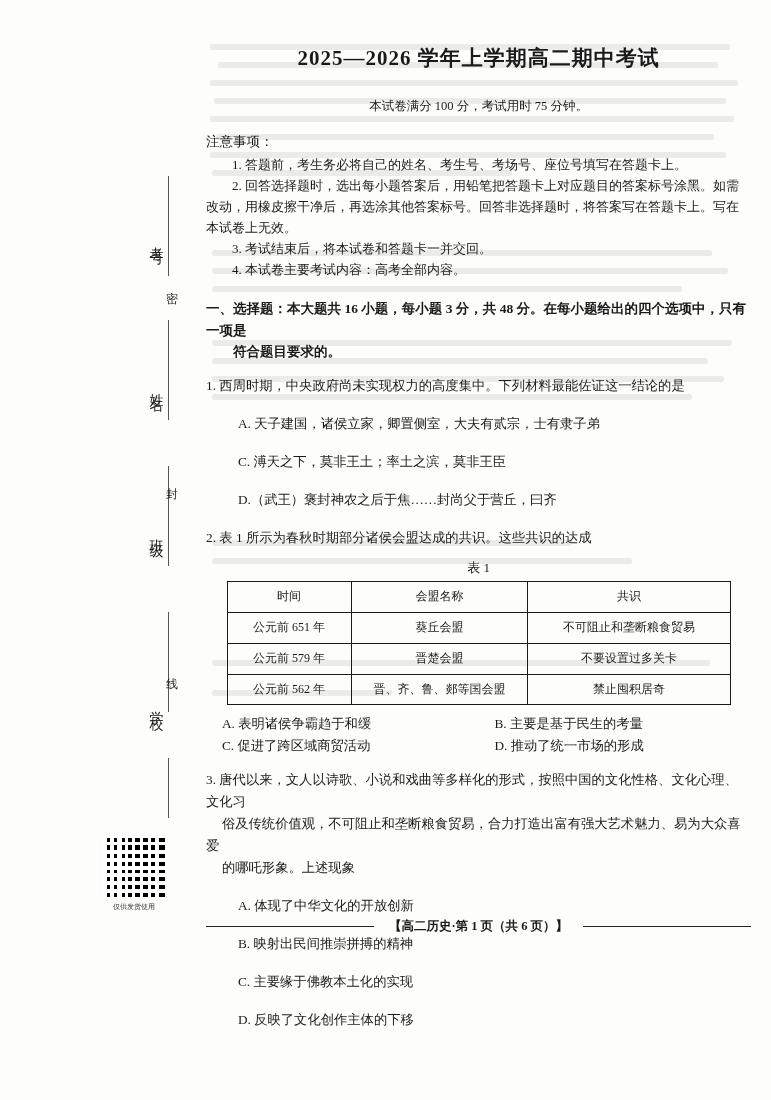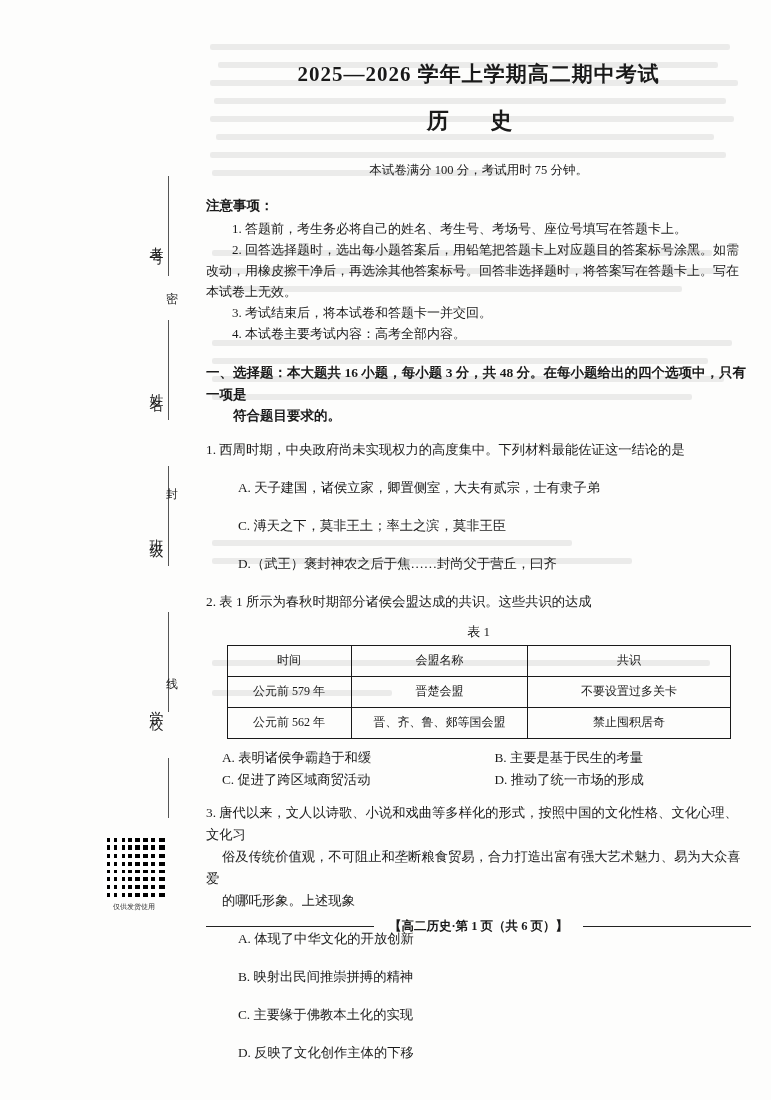--- a/index.html
+++ b/index.html
@@ -89,21 +89,21 @@
     font-size: 7px;
     color: #333;
     margin-top: 2px;
     letter-spacing: 0px;
   }
 
   
   .content {
     position: absolute;
     left: 206px;
-    top: 16px;
+    top: 0;
     width: 545px;
   }
 
   .doc-title {
     text-align: center;
     font-size: 21px;
     font-weight: bold;
     letter-spacing: 1px;
     margin-top: 44px;
   }
@@ -115,21 +115,21 @@
     margin-top: 18px;
   }
   .doc-meta {
     text-align: center;
     font-size: 12.5px;
     margin-top: 26px;
   }
 
   .notice-title {
     font-size: 13.5px;
-    font-weight: bold;
+    font-weight: normal;
     margin-top: 18px;
   }
   .notice-list {
     font-size: 13px;
     line-height: 1.62;
     margin-top: 3px;
   }
   .notice-list p {
     margin: 0;
     text-indent: 2em;
@@ -266,21 +266,20 @@
 
     <div class="qr-wrap">
       <div class="qr"></div>
       <div class="qr-caption">仅供发货使用</div>
     </div>
   </div>
 
   <div class="content">
 
     <div class="doc-title">2025—2026 学年上学期高二期中考试</div>
-    <div class="doc-subject">历    史</div>
     <div class="doc-meta">本试卷满分 100 分，考试用时 75 分钟。</div>
 
     <div class="notice-title">注意事项：</div>
     <div class="notice-list">
       <p>1. 答题前，考生务必将自己的姓名、考生号、考场号、座位号填写在答题卡上。</p>
       <p>2. 回答选择题时，选出每小题答案后，用铅笔把答题卡上对应题目的答案标号涂黑。如需改动，用橡皮擦干净后，再选涂其他答案标号。回答非选择题时，将答案写在答题卡上。写在本试卷上无效。</p>
       <p>3. 考试结束后，将本试卷和答题卡一并交回。</p>
       <p>4. 本试卷主要考试内容：高考全部内容。</p>
     </div>
 
@@ -306,20 +305,25 @@
             <col class="c3">
           </colgroup>
         <thead>
           <tr>
             <th>时间</th>
             <th>会盟名称</th>
             <th>共识</th>
           </tr>
         </thead>
         <tbody>
+          <tr>
+            <td>公元前 651 年</td>
+            <td>葵丘会盟</td>
+            <td>不可阻止和垄断粮食贸易</td>
+          </tr>
           <tr>
             <td>公元前 579 年</td>
             <td>晋楚会盟</td>
             <td>不要设置过多关卡</td>
           </tr>
           <tr>
             <td>公元前 562 年</td>
             <td>晋、齐、鲁、郯等国会盟</td>
             <td>禁止囤积居奇</td>
           </tr>

